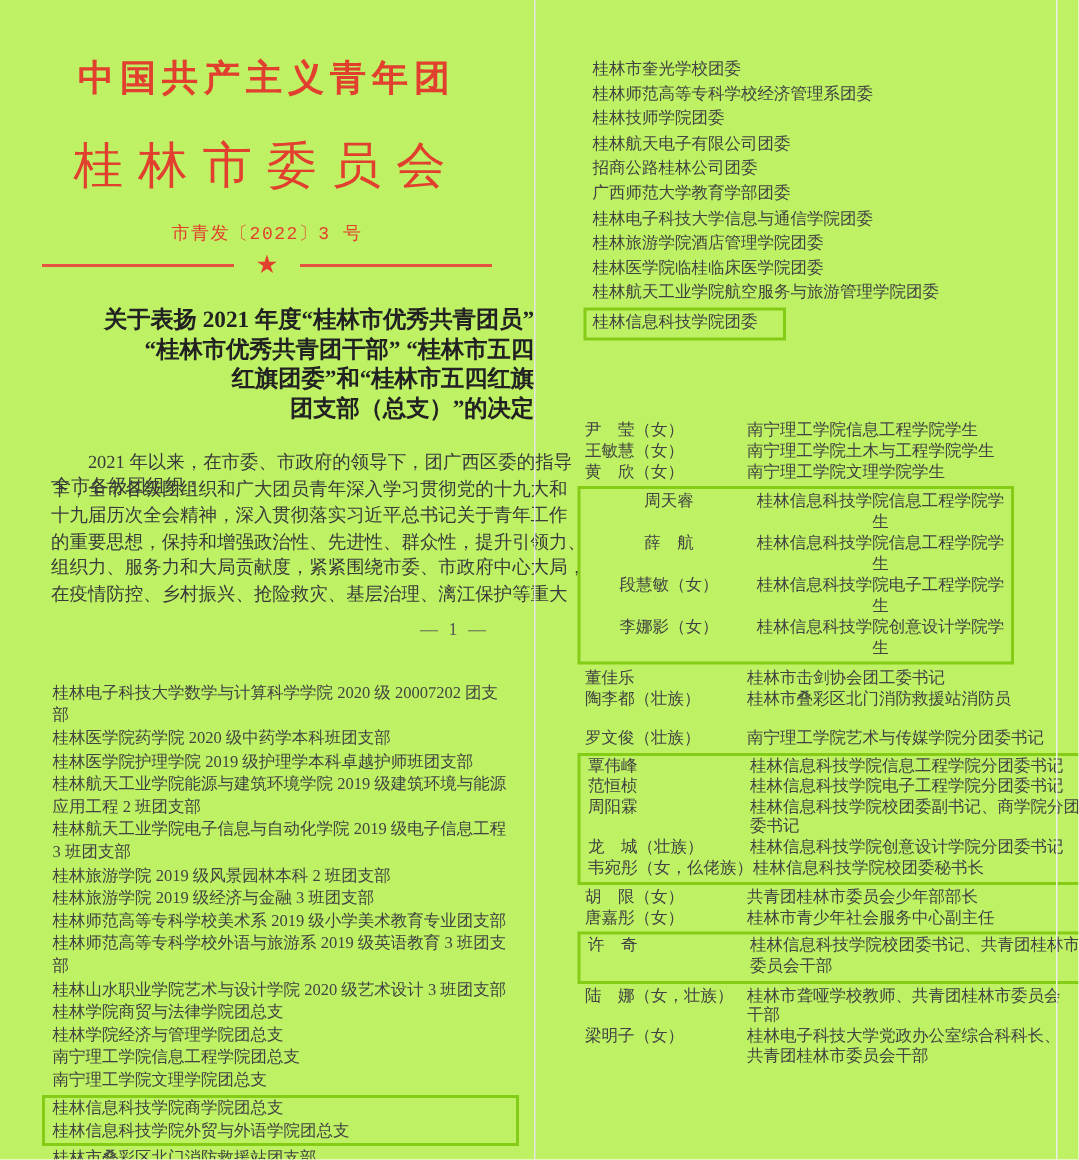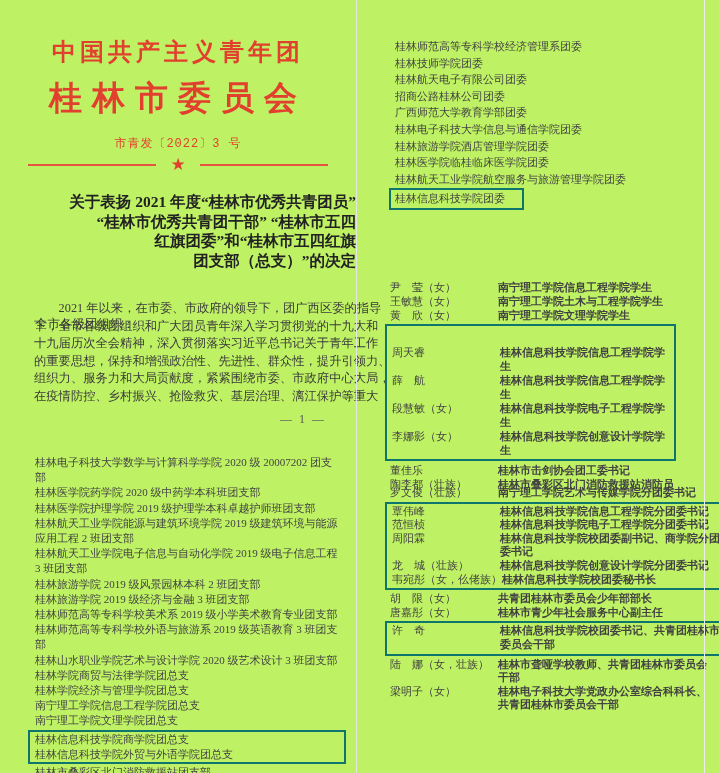--- a/index.html
+++ b/index.html
@@ -8,52 +8,52 @@
     font-family:"Liberation Serif","DejaVu Serif",serif;color:#3c3c3c;
   }
   .vline{position:absolute;top:0;bottom:0;width:1px;background:#e4e4e4;}
   .page{position:absolute;top:0;height:773px;}
   #page-left{left:0;width:356px;}
   #page-right{left:360px;width:359px;}
 
   
   .org1{margin-top:36px;text-align:center;color:#e2402e;font-weight:bold;
         font-size:24px;letter-spacing:4px;}
-  .org2{margin-top:8px;text-align:center;color:#e2402e;font-weight:bold;
+  .org2{margin-top:20px;text-align:center;color:#e2402e;font-weight:normal;
         font-size:33px;letter-spacing:10px;}
   .docnum{margin-top:14px;text-align:center;color:#e2402e;font-size:12px;letter-spacing:1px;font-family:Liberation Mono, monospace;}
   .redline{display:flex;align-items:center;margin:6px 28px 0 28px;color:#e2402e;}
   .redline .seg{flex:1;height:0;border-top:2px solid #e65341;}
   .redline .star{font-size:17px;padding:0 14px;line-height:14px;}
   .title{margin-top:20px;text-align:right;font-weight:bold;color:#222;
          font-size:15.5px;line-height:19.5px;}
   .salut{position:absolute;left:35px;top:281px;font-size:12.5px;color:#3a3a3a;margin-top:35px;}
   .para{position:absolute;left:34px;top:300px;width:292px;font-size:12.3px;
         line-height:17.6px;color:#3a3a3a;text-align:justify;}
   .para .ln{white-space:nowrap;}
   .para .indent{text-indent:2em;}
   .pageno{position:absolute;right:30px;top:412px;font-size:12px;color:#555;letter-spacing:2px;}
 
   
   .branchlist{position:absolute;left:35px;top:455px;width:304px;
               font-size:11px;line-height:15.2px;color:#424242;}
   .commlist{position:absolute;left:35px;top:38px;width:310px;
             font-size:11px;line-height:16.6px;color:#424242;}
-  .red-box{border:2px solid #0f766e;}
+  .red-box{border:2px solid #84cc16;}
   .box-branch{margin:1px -7px 1px -7px;padding:0px 5px;}
   .box-comm{display:inline-block;margin:1px 0 1px -6px;padding:0 17px 1px 4px;}
 
   
   .names{position:absolute;font-size:11px;color:#424242;}
   #students{left:30px;top:280px;width:322px;line-height:14px;}
   #cadres{left:30px;top:486px;width:327px;line-height:13.6px;}
   .nrow{display:flex;}
   .nm{flex-shrink:0;min-width:108px;white-space:nowrap;}
-  .ds{flex:1;font-weight:bold;}
-  .box-students{margin:2px 36px 2px -5px;padding:19px 0 2px 5px;}
+  .ds{flex:1;}
+  .box-students{margin:2px 36px 2px -5px;padding:1px 0 2px 5px;text-align:center;}
   .box-cadres{margin:2px -12px 2px -5px;padding:1px 0 2px 5px;}
   .box-xuqi{margin:2px -12px 2px -5px;padding:1px 0 2px 5px;}
 </style>
 </head>
 <body>
 
 <div id="canvas">
 
   <div class="page" id="page-left">
     <div class="org1">中国共产主义青年团</div>
@@ -100,20 +100,21 @@
         <div>桂林信息科技学院商学院团总支</div>
         <div>桂林信息科技学院外贸与外语学院团总支</div>
       </div>
       <div>桂林市叠彩区北门消防救援站团支部</div>
 
     </div>
   </div>
 
   <div class="page" id="page-right">
     <div class="commlist">
+      <div>桂林市奎光学校团委</div>
       <div>桂林师范高等专科学校经济管理系团委</div>
       <div>桂林技师学院团委</div>
       <div>桂林航天电子有限公司团委</div>
       <div>招商公路桂林公司团委</div>
       <div>广西师范大学教育学部团委</div>
       <div>桂林电子科技大学信息与通信学院团委</div>
       <div>桂林旅游学院酒店管理学院团委</div>
       <div>桂林医学院临桂临床医学院团委</div>
       <div>桂林航天工业学院航空服务与旅游管理学院团委</div>
       <div>

